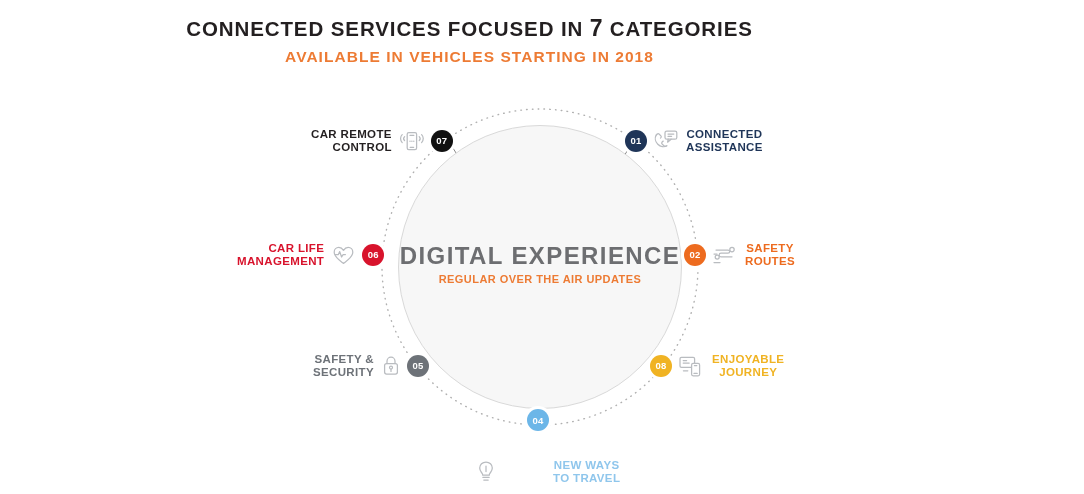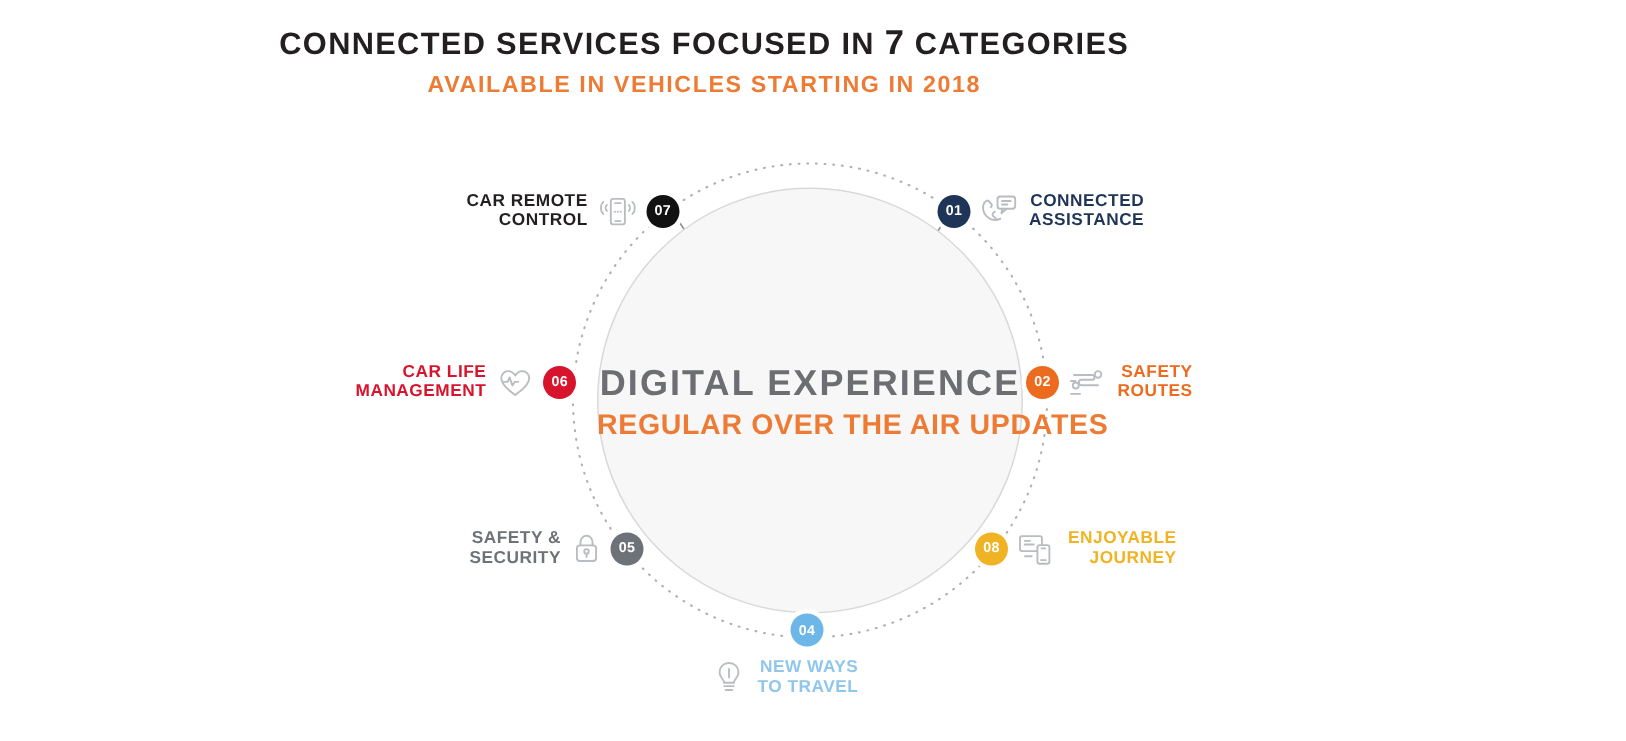--- a/index.html
+++ b/index.html
@@ -85,21 +85,21 @@
   }
   #center-title {
     font-size: 24px;
     font-weight: bold;
     color: #6d6e71;
     letter-spacing: 1.4px;
     white-space: nowrap;
   }
   #center-sub {
     margin-top: 3px;
-    font-size: 19px;
+    font-size: 11px;
     font-weight: bold;
     color: #ED7B34;
     letter-spacing: 0.45px;
     white-space: nowrap;
   }
 
   
   .node {
     position: absolute;
     display: flex;
@@ -133,21 +133,21 @@
   }
 
   .node-label {
     font-size: 11.5px;
     font-weight: bold;
     line-height: 1.13;
     letter-spacing: 0.35px;
   }
   .node-label .l2 { display: block; }
 
-  .lbl-right { text-align: right; margin-left: 7px; }
+  .lbl-right { text-align: center; margin-left: 7px; }
   .lbl-left  { text-align: right; margin-right: 7px; }
 
   .ico-gap-right { margin-left: 6px; }
   .ico-gap-left  { margin-right: 6px; }
 </style>
 </head>
 <body>
 
 <div id="header">
   <div id="title"><span>CONNECTED SERVICES FOCUSED IN </span><span class="big-num">7</span><span> CATEGORIES</span></div>
@@ -224,21 +224,21 @@
         </g>
       </svg>
     </span>
     <div class="node-label lbl-right" style="color:#F0B323;">
       <span>ENJOYABLE</span>
       <span class="l2">JOURNEY</span>
     </div>
   </div>
 
   <div class="badge" style="position:absolute; left:527px; top:409px; background:#6CB6E8;">04</div>
-  <div class="node right" style="left:475px; top:439px;">
+  <div class="node right" style="left:475px; top:459px;gap:48px;">
     <span class="node-icon">
       <svg width="22" height="26" viewBox="0 0 22 26">
         <g fill="none" stroke="#b9bcc0" stroke-width="1.25" stroke-linecap="round" stroke-linejoin="round">
           <path d="M11.0 3.0c-3.6 0-6.3 2.7-6.3 6.1 0 2.5 1.4 3.8 2.3 5.1 0.5 0.7 0.7 1.3 0.7 2.0h6.6c0-0.7 0.2-1.3 0.7-2.0 0.9-1.3 2.3-2.6 2.3-5.1 0-3.4-2.7-6.1-6.3-6.1z"></path>
           <path d="M7.9 18.4h6.2M8.8 21.0h4.4"></path>
           <path d="M11.0 7.0v5.6"></path>
         </g>
       </svg>
     </span>
     <div class="node-label lbl-right" style="color:#8FC6EC; margin-left:8px;">

